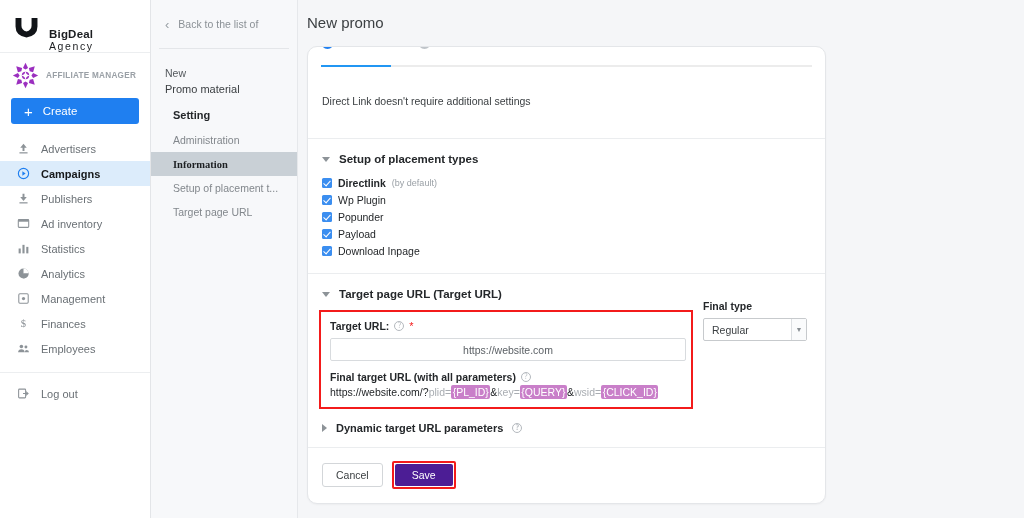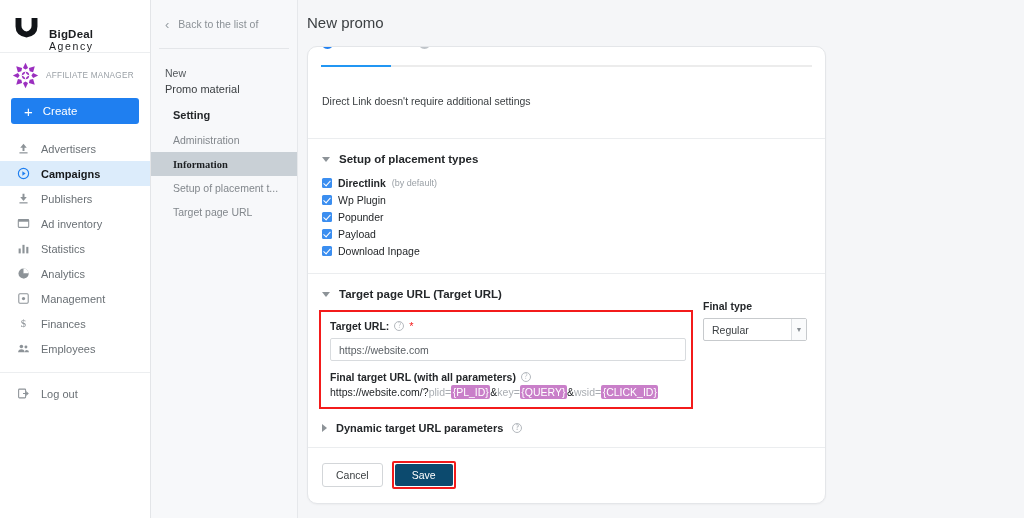--- a/index.html
+++ b/index.html
@@ -22,20 +22,21 @@
     padding-left: 13px; border-bottom: 1px solid #eceef0;
   }
   .brand-logo { width: 27px; height: 27px; flex: 0 0 27px; }
   .brand-text { line-height: 1.12; }
   .brand-name { font-size: 11.5px; font-weight: bold; color: #1b1d20; letter-spacing: .2px; margin-top: 28px; }
   .brand-sub { font-size: 10.5px; color: #1b1d20; letter-spacing: 1.6px; text-align: right; }
 
   .acct {
     display: flex; align-items: center; gap: 7px;
     padding: 9px 10px 4px 12px;
+    font-weight: bold;
   }
   .acct-ava { width: 27px; height: 27px; flex: 0 0 27px; }
   .acct-label { font-size: 8.2px; color: #9aa0a6; letter-spacing: .25px; white-space: nowrap; }
 
   .create-btn {
     margin: 5px 11px 12px 11px; height: 26px; border-radius: 3px;
     background: #1f7ff0; color: #fff; font-size: 11.5px;
     display: flex; align-items: center; gap: 10px; padding-left: 13px;
     cursor: pointer; border: none; font-family: inherit;
   }
@@ -133,21 +134,21 @@
   .lbl { font-size: 10.5px; font-weight: bold; color: #24272a; }
   .q-icon {
     width: 10px; height: 10px; border-radius: 50%; border: 1px solid #b4b9be;
     color: #b4b9be; font-size: 7.5px; line-height: 8.5px; text-align: center;
     font-family: "Liberation Serif", serif; cursor: pointer;
   }
   .req { color: #f31b1b; font-size: 11px; line-height: 1; }
   .url-input {
     margin-top: 6px; width: 356px; height: 23px;
     border: 1px solid #d8dbde; border-radius: 2px; background: #fff;
-    padding: 0 8px; font-size: 10.5px; color: #5b6065; font-family: inherit;
+    padding: 0 8px; font-size: 10.5px; color: #5b6065; font-family: inherit; text-align: center;
   }
   .final-lbl { margin-top: 10px; display: flex; align-items: center; gap: 5px; }
   .final-url { margin-top: 3px; font-size: 10.5px; color: #1d2023; white-space: nowrap; }
   .pk { color: #a9adb2; }
   .tok { background: #c97fc9; color: #fff; border-radius: 2px; padding: 1px 1.5px; }
 
   .linktype { position: absolute; left: 395px; top: 26px; width: 104px; }
   .lt-lbl { font-size: 10.5px; font-weight: bold; color: #24272a; }
   .lt-sel {
     margin-top: 6px; width: 104px; height: 23px;
@@ -167,21 +168,21 @@
   }
 
   .footer { padding: 13px 14px 14px 14px; display: flex; align-items: center; gap: 9px; }
   .btn-cancel {
     height: 24px; padding: 0 13px; border: 1px solid #d3d6d9; border-radius: 3px;
     background: #fff; font-size: 10.5px; color: #3c4043; cursor: pointer; font-family: inherit;
   }
   .save-wrap { border: 2.5px solid #f31b1b; padding: 1px; border-radius: 2px; display: inline-flex; }
   .btn-save {
     height: 22px; padding: 0 17px; border: none; border-radius: 2px;
-    background: #0c4a6e; color: #fff; font-size: 10.5px; cursor: pointer; font-family: inherit;
+    background: #4c1d95; color: #fff; font-size: 10.5px; cursor: pointer; font-family: inherit;
   }
 </style>
 </head>
 <body>
 
 <div class="app">
 
   <aside class="sidebar">
 
     <div class="brand">

